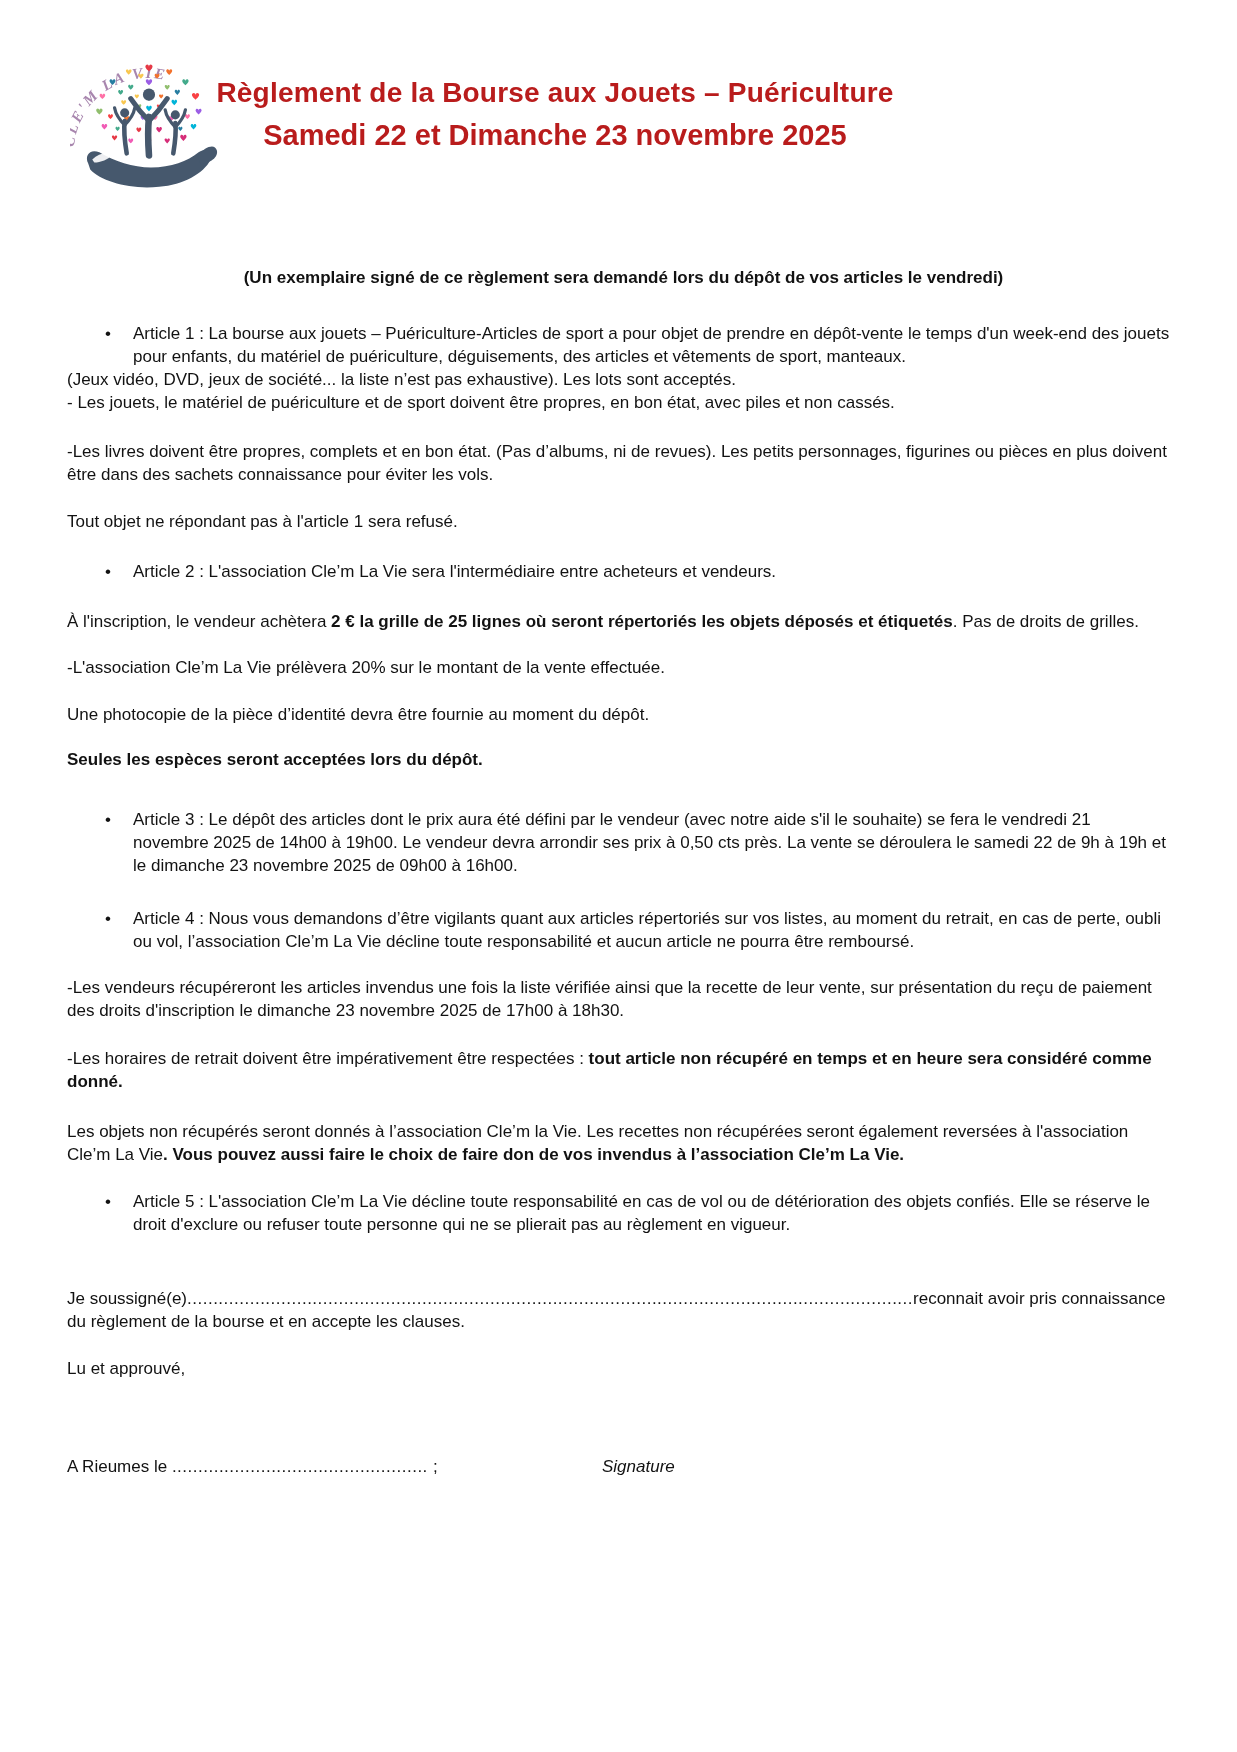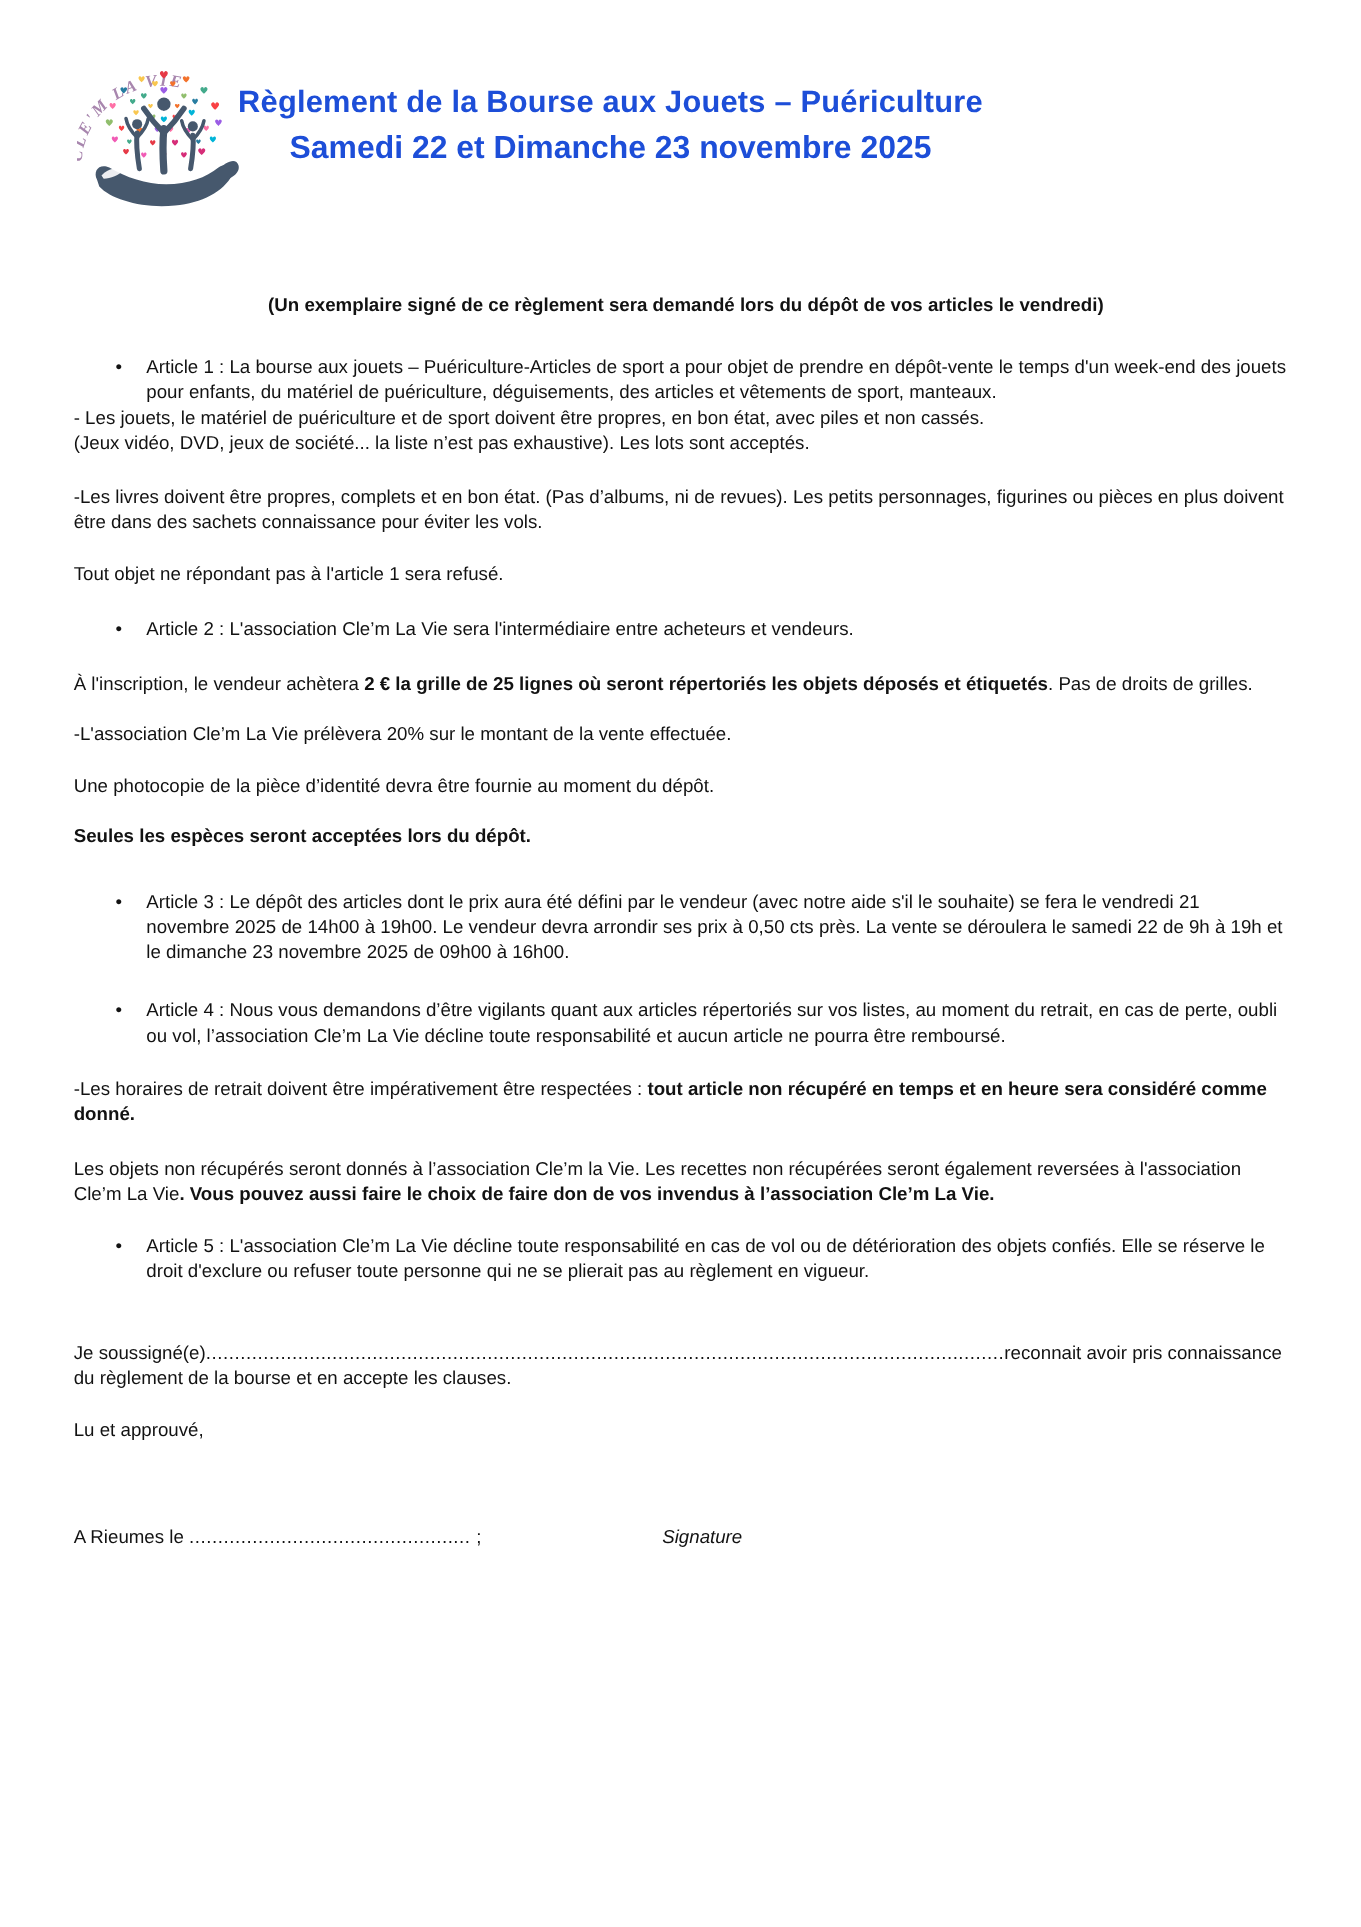--- a/index.html
+++ b/index.html
@@ -10,21 +10,21 @@
     font-family: "Liberation Sans", sans-serif;
     color: #121212;
     overflow: hidden;
   }
   .page { position: absolute; inset: 0; background: #fff; }
 
   
   .logo-svg { position: absolute; left: 70px; top: 54px; width: 162px; height: 140px; }
   .titles {
     position: absolute; left: 0; top: 72px; width: 1110px;
-    text-align: center; line-height: 42px; color: #1d4ed8;
+    text-align: center; line-height: 42px; color: #b91c1c;
   }
   .title-1 { font-size: 28px; font-weight: bold; letter-spacing: 0.2px; }
   .title-2 { font-size: 29px; font-weight: bold; }
 
   
   .content {
     position: absolute; left: 67px; right: 67px; top: 266px;
     font-size: 17px; line-height: 23px;
   }
   .content p { margin: 0; }
@@ -147,22 +147,22 @@
   </div>
 
   <div class="content">
 
     <p class="notice">(Un exemplaire signé de ce règlement sera demandé lors du dépôt de vos articles le vendredi)</p>
 
     <ul class="blist mt-a1">
       <li><span class="u">Article 1</span><span> : </span><span>La bourse aux jouets – Puériculture-Articles de sport a pour objet de prendre en dépôt-vente le temps d'un week-end des jouets pour enfants, du matériel de puériculture, déguisements, des articles et vêtements de sport, manteaux.</span></li>
     </ul>
 
+    <p class="mt0">(Jeux vidéo, DVD, jeux de société... la liste n’est pas exhaustive). Les lots sont acceptés.</p>
     <p class="mt0">- Les jouets, le matériel de puériculture et de sport doivent être propres, en bon état, avec piles et non cassés.</p>
-    <p class="mt0">(Jeux vidéo, DVD, jeux de société... la liste n’est pas exhaustive). Les lots sont acceptés.</p>
 
 
     <p class="mt26">-Les livres doivent être propres, complets et en bon état. (Pas d’albums, ni de revues). Les petits personnages, figurines ou pièces en plus doivent être dans des sachets connaissance pour éviter les vols.</p>
 
     <p class="mt24">Tout objet ne répondant pas à l'article 1 sera refusé.</p>
 
     <ul class="blist mt27">
       <li><span class="u">Article 2</span><span> : </span><span>L'association Cle’m La Vie sera l'intermédiaire entre acheteurs et vendeurs.</span></li>
     </ul>
 
@@ -175,20 +175,21 @@
     <p class="mt22 b">Seules les espèces seront acceptées lors du dépôt.</p>
 
     <ul class="blist mt37">
       <li><span class="u">Article 3</span><span> : </span><span>Le dépôt des articles dont le prix aura été défini par le vendeur (avec notre aide s'il le souhaite) se fera le vendredi 21 novembre 2025 de 14h00 à 19h00. Le vendeur devra arrondir ses prix à 0,50 cts près. La vente se déroulera le samedi 22 de 9h à 19h et le dimanche 23 novembre 2025 de 09h00 à 16h00.</span></li>
     </ul>
 
     <ul class="blist mt30">
       <li><span class="u">Article 4</span><span> : </span><span>Nous vous demandons d’être vigilants quant aux articles répertoriés sur vos listes, au moment du retrait, en cas de perte, oubli ou vol, l’association Cle’m La Vie décline toute responsabilité et aucun article ne pourra être remboursé.</span></li>
     </ul>
 
+    <p class="mt23">-Les vendeurs récupéreront les articles invendus une fois la liste vérifiée ainsi que la recette de leur vente, sur présentation du reçu de paiement des droits d'inscription le dimanche 23 novembre 2025 de 17h00 à 18h30.</p>
 
     <p class="mt25"><span>-Les horaires de retrait doivent être impérativement être respectées : </span><span class="b">tout article non récupéré en temps et en heure sera considéré comme donné.</span></p>
 
     <p class="mt27"><span>Les objets non récupérés seront donnés à l’association Cle’m la Vie. Les recettes non récupérées seront également reversées à l'association Cle’m La Vie</span><span class="b">. Vous pouvez aussi faire le choix de faire don de vos invendus à l’association Cle’m La Vie.</span></p>
 
     <ul class="blist mt24">
       <li><span class="u">Article 5</span><span> : </span><span>L'association Cle’m La Vie décline toute responsabilité en cas de vol ou de détérioration des objets confiés. Elle se réserve le droit d'exclure ou refuser toute personne qui ne se plierait pas au règlement en vigueur.</span></li>
     </ul>
 
     <p class="mt51"><span>Je soussigné(e)</span><span class="dots">...........................................................................................................................................</span><span>reconnait avoir pris connaissance du règlement de la bourse et en accepte les clauses.</span></p>

